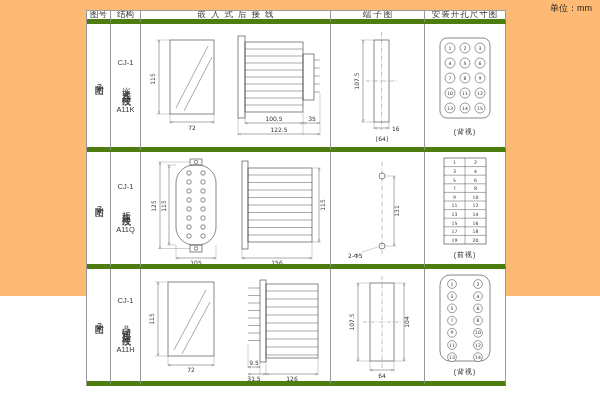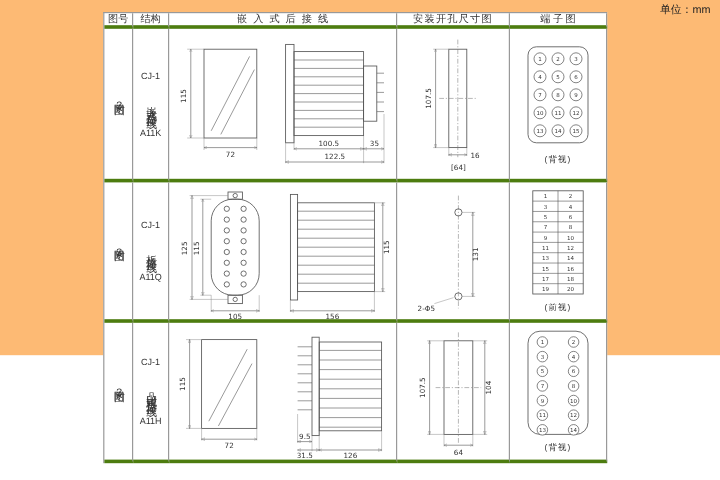--- a/index.html
+++ b/index.html
@@ -4,21 +4,21 @@
 <style>
   *{margin:0;padding:0;box-sizing:border-box}
   html,body{width:600px;height:400px;background:#fff;overflow:hidden;
     font-family:"Liberation Sans","DejaVu Sans",sans-serif;color:#333}
   .page{position:relative;width:600px;height:296px;background:#fdba74}
   .unit-label{position:absolute;top:2px;right:8px;font-size:9px;color:#222}
   .spec-table{position:absolute;left:86px;top:10px;display:grid;
     grid-template-columns:24px 30px 190px 94px 81px;
     grid-template-rows:13px 128px 117px 117px;
     border-left:1px solid #999;border-top:1px solid #999;background:#fff}
-  .cell{border-right:1px solid #999;border-bottom:3px solid #4d7c0f;
+  .cell{border-right:1px solid #999;border-bottom:5px solid #4d7c0f;
     display:flex;align-items:center;justify-content:center;position:relative;overflow:hidden}
   .th{font-size:8.5px;color:#333;white-space:nowrap}
   .sp-wide{letter-spacing:5px;text-indent:5px}
   .sp-med{letter-spacing:1px}
   .sp-sm{letter-spacing:2px;text-indent:2px}
   .vtext{writing-mode:vertical-lr;text-orientation:upright;font-size:9px;letter-spacing:2px;line-height:1.1}
   .c-struct{flex-direction:column;gap:13px}
   .model{font-size:7.5px;white-space:nowrap}
   .c-term{flex-direction:column}
   .view-label{font-size:7px;margin-top:2px;letter-spacing:1px}
@@ -45,22 +45,22 @@
 </svg>
 
 <div class="page">
   <div class="unit-label">单位：mm</div>
 
   <div class="spec-table">
 
     <div class="cell th">图号</div>
     <div class="cell th">结构</div>
     <div class="cell th sp-wide">嵌入式后接线</div>
+    <div class="cell th sp-sm">端子图</div>
     <div class="cell th sp-med">安装开孔尺寸图</div>
-    <div class="cell th sp-sm">端子图</div>
 
     <div class="cell">
       <div class="vtext">附图3</div>
     </div>
     <div class="cell c-struct">
       <div class="model">CJ-1</div>
       <div class="vtext">嵌入式后接线</div>
       <div class="model">A11K</div>
     </div>
     <div class="cell">

